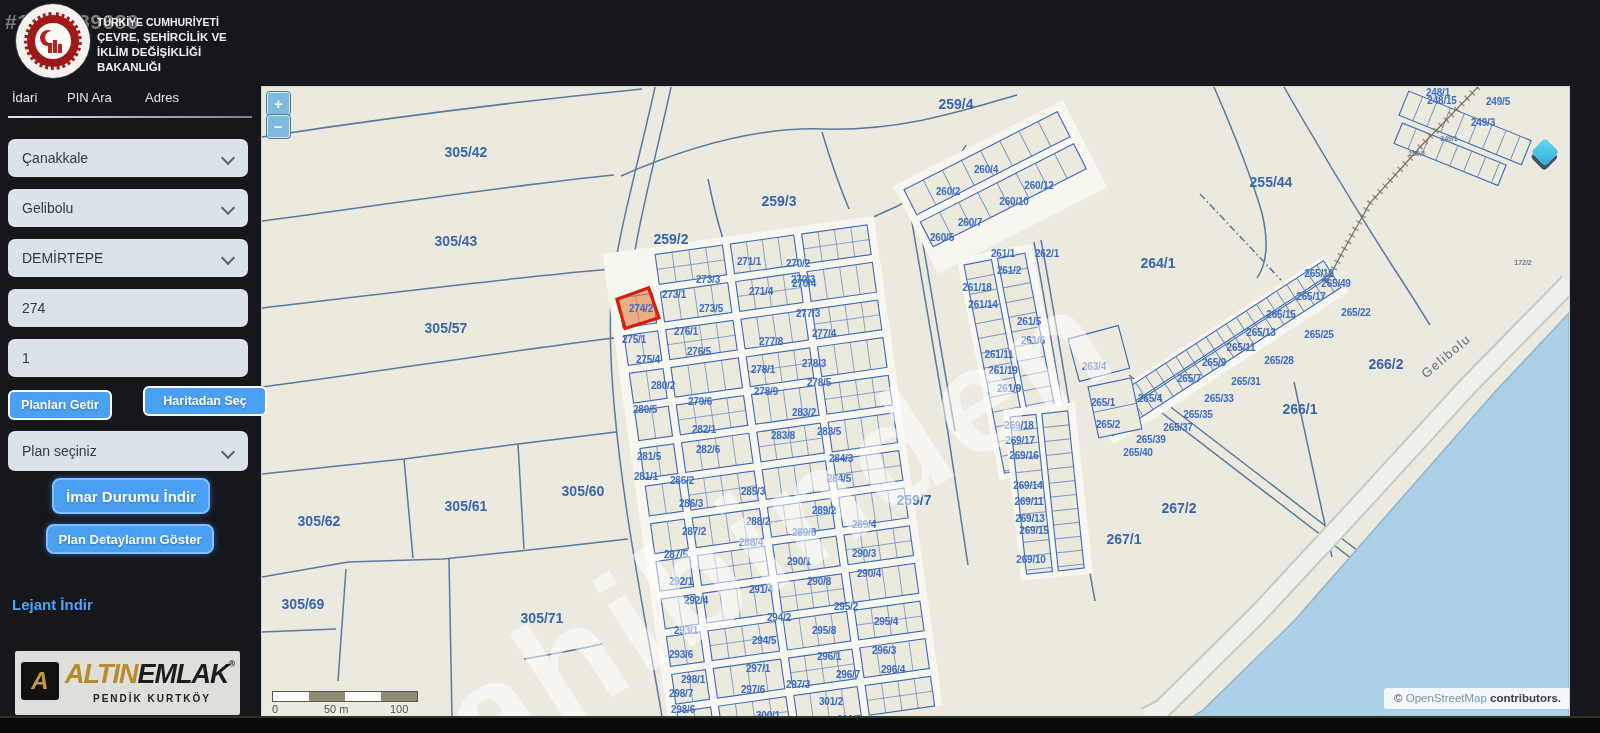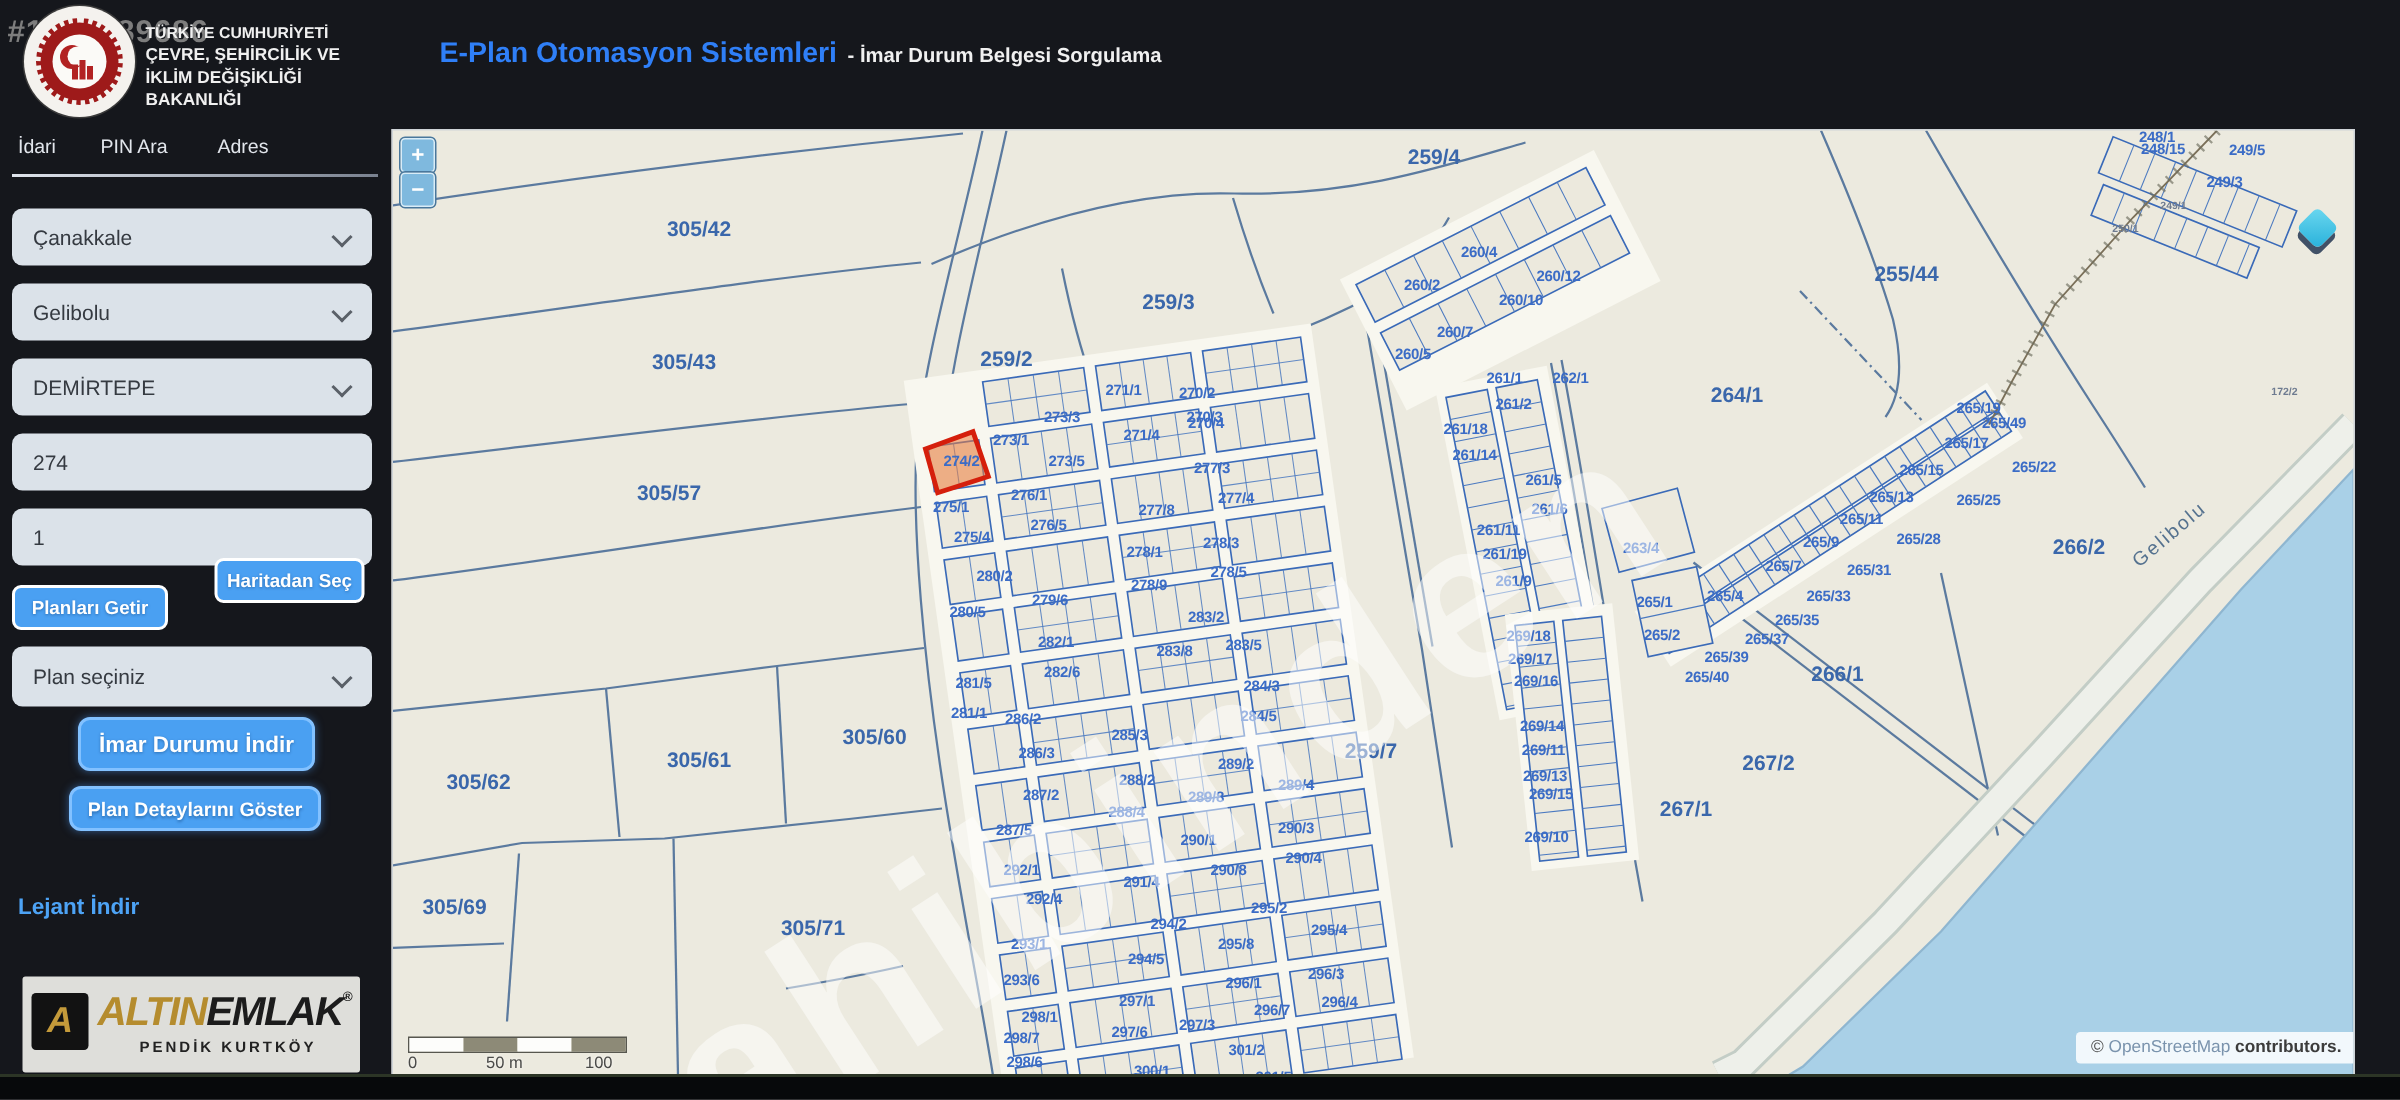--- a/index.html
+++ b/index.html
@@ -128,45 +128,41 @@
       <span class="chev"></span>
     </div>
     <div class="field" style="top:289px">
       <span>274</span>
     </div>
     <div class="field" style="top:339px">
       <span>1</span>
     </div>
 
     <div class="btn" style="left:8px;top:390px;width:104px;height:30px;font-size:12.5px">Planları Getir</div>
-    <div class="btn" style="left:143px;top:372px;width:100px;height:30px;font-size:12.5px">Haritadan Seç</div>
+    <div class="btn" style="left:143px;top:386px;width:124px;height:30px;font-size:12.5px">Haritadan Seç</div>
 
     <div class="field" style="top:431px;height:40px">
       <span>Plan seçiniz</span>
       <span class="chev" style="top:16px"></span>
     </div>
 
     <div class="btn btn-big" style="left:52px;top:478px;width:158px;height:36px;font-size:15px">İmar Durumu İndir</div>
     <div class="btn btn-big" style="left:46px;top:524px;width:168px;height:30px;font-size:13px">Plan Detaylarını Göster</div>
 
     <div class="legend-link">Lejant İndir</div>
 
     <div class="agency">
       <div class="am-sq">
         <span class="am-a">A</span>
       </div>
       <div class="am-text"><span class="am-gold">ALTIN</span><span class="am-dark">EMLAK</span><span class="am-reg">®</span></div>
       <div class="am-sub">PENDİK KURTKÖY</div>
     </div>
   </div>
 
-  <div class="header">
-    <span class="h-title">E-Plan Otomasyon Sistemleri</span>
-    <span class="h-sub">- İmar Durum Belgesi Sorgulama</span>
-  </div>
 
   <div class="map">
     <svg id="geo" width="1307" height="630" viewBox="0 0 1307 630">
       <g stroke="#5b7a9f" stroke-width="1.5" fill="none">
 
         <path d="M 393,0 C 378,70 352,160 349,212 C 346,268 354,352 366,432 C 377,505 392,580 400,630"></path>
         <path d="M 409,0 C 394,70 370,158 367,210"></path>
         <path d="M 0,50 C 130,30 260,14 380,2"></path>
         <path d="M 0,134 C 120,118 250,98 352,88"></path>
         <path d="M 0,221 C 120,207 245,191 349,182"></path>
@@ -555,21 +551,21 @@
         <span class="pl xl" style="left: 321px; top: 404px;">305/60</span>
         <span class="pl xl" style="left: 41px; top: 517px;">305/69</span>
         <span class="pl xl" style="left: 280px; top: 531px;">305/71</span>
         <span class="pl xl" style="left: 409px; top: 152px;">259/2</span>
         <span class="pl xl" style="left: 517px; top: 114px;">259/3</span>
         <span class="pl xl" style="left: 694px; top: 17px;">259/4</span>
         <span class="pl xl" style="left: 652px; top: 413px;">259/7</span>
         <span class="pl xl" style="left: 1009px; top: 95px;">255/44</span>
         <span class="pl xl" style="left: 896px; top: 176px;">264/1</span>
         <span class="pl xl" style="left: 1124px; top: 277px;">266/2</span>
-        <span class="pl xl" style="left: 963px; top: 322px; margin-top: 40px;">266/1</span>
+        <span class="pl xl" style="left: 1038px; top: 322px;">266/1</span>
         <span class="pl xl" style="left: 917px; top: 421px;">267/2</span>
         <span class="pl xl" style="left: 862px; top: 452px;">267/1</span>
         <span class="pl md" style="left: 487px; top: 174px;">271/1</span>
         <span class="pl md" style="left: 536px; top: 176px;">270/2</span>
         <span class="pl md" style="left: 541px; top: 192px;">270/3</span>
         <span class="pl md" style="left: 446px; top: 192px;">273/3</span>
         <span class="pl md" style="left: 499px; top: 204px;">271/4</span>
         <span class="pl md" style="left: 542px; top: 196px;">270/4</span>
         <span class="pl md" style="left: 412px; top: 207px;">273/1</span>
         <span class="pl md" style="left: 379px; top: 221px;">274/2</span>

